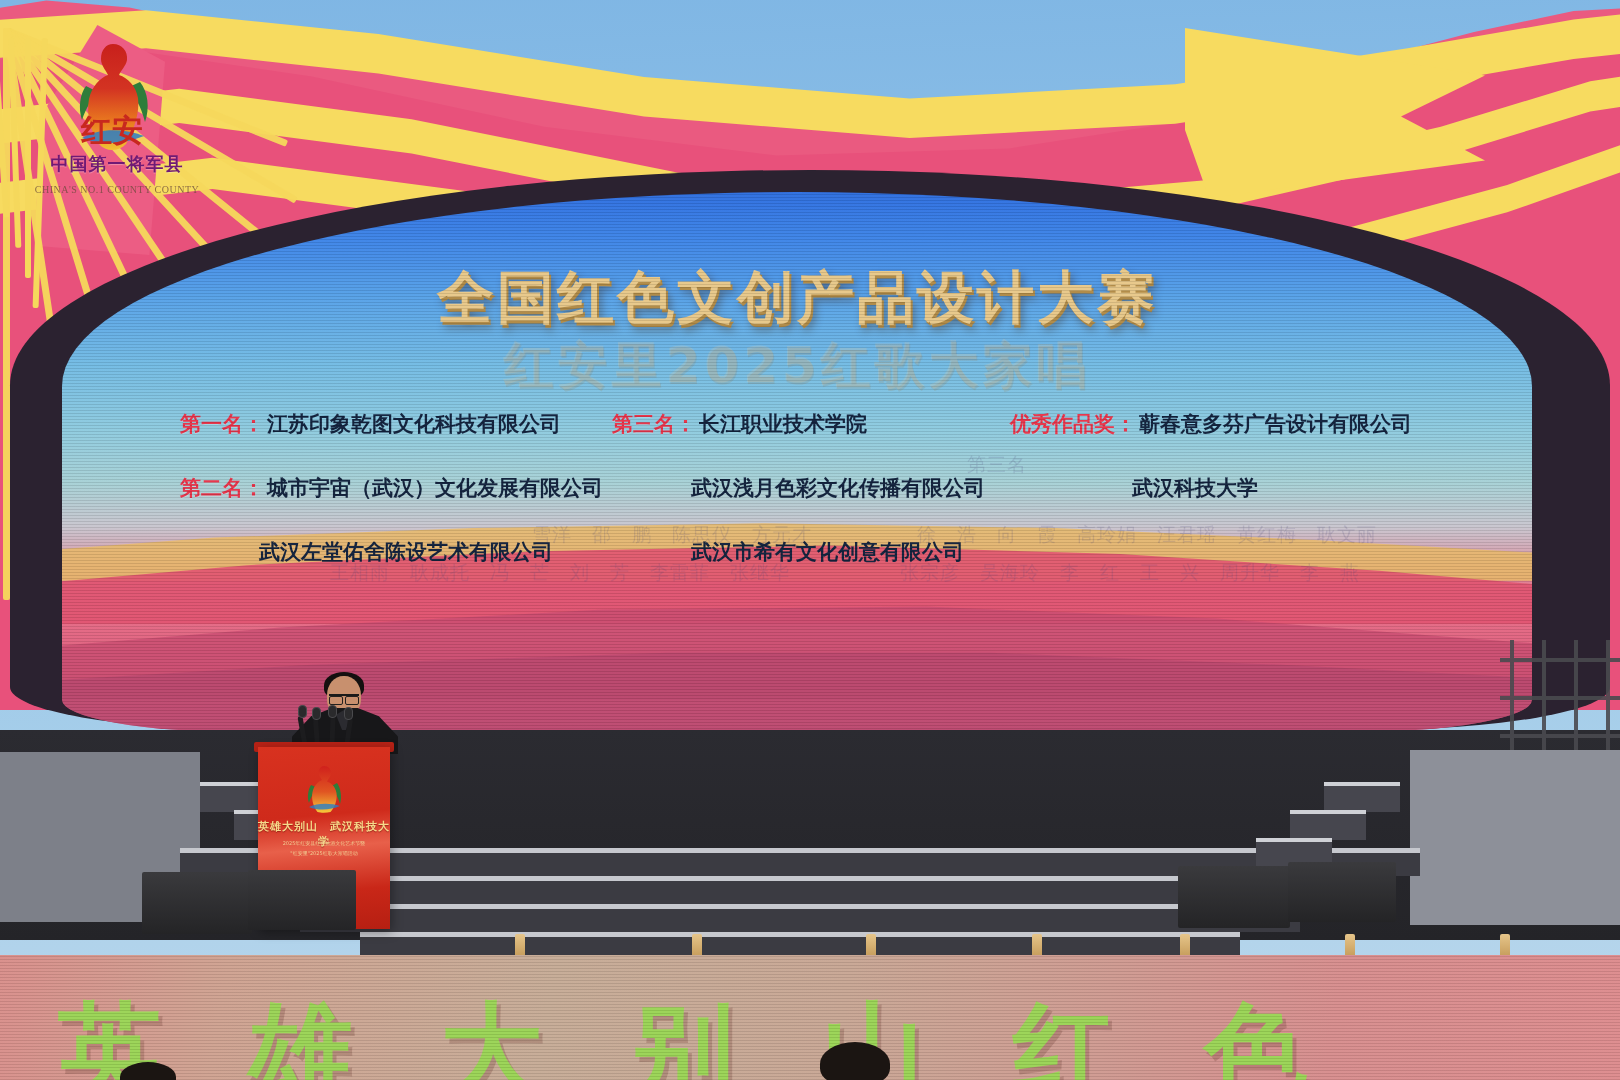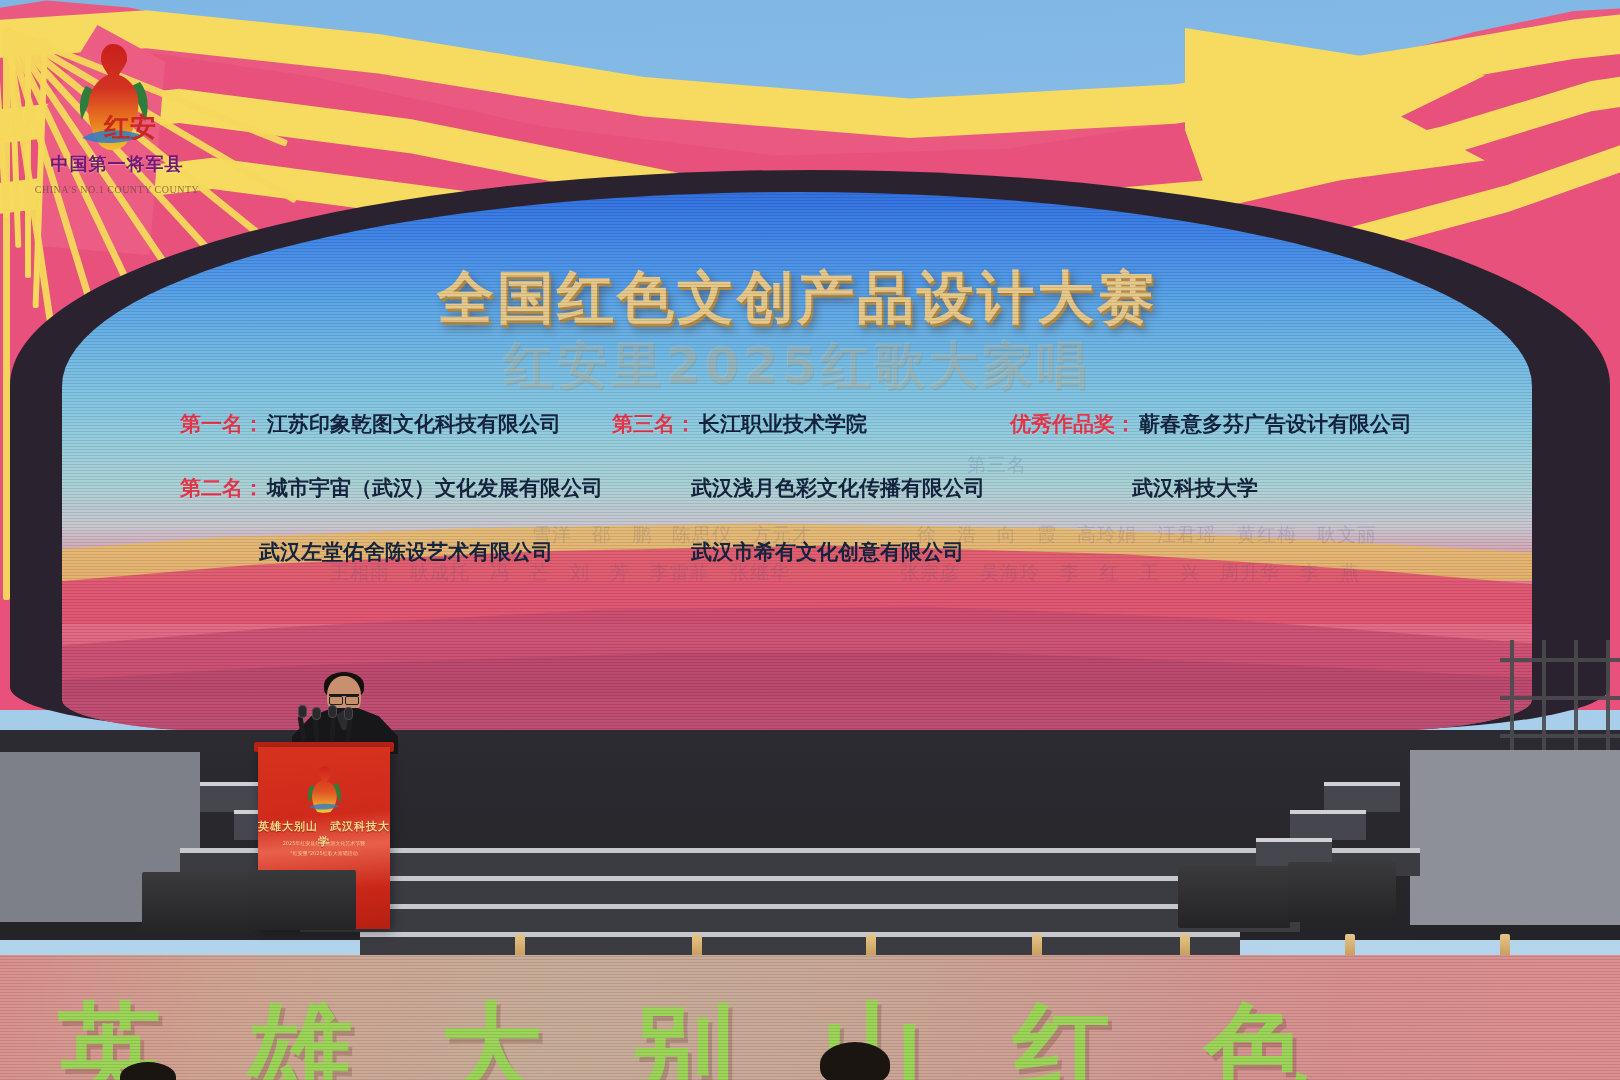--- a/index.html
+++ b/index.html
@@ -124,22 +124,22 @@
   
   .logo-wrap { position:absolute; left:22px; top:42px; width:180px; height:175px; }
   .logo-mark { position:absolute; left:50px; top:0; width:82px; height:112px; }
   .logo-cn { position:absolute; left:10px; top:110px; width:170px; text-align:center;
     font-size:18px; font-weight:bold; color:#701a75; letter-spacing:1px;
     font-family:"DejaVu Serif","Liberation Serif",serif;
     text-shadow:0 1px 1px rgba(255,255,255,.3); }
   .logo-en { position:absolute; left:10px; top:142px; width:170px; text-align:center;
     font-size:10px; color:#6b4a3a; letter-spacing:.5px; opacity:.75;
     font-family:"Liberation Serif",serif; }
-  .logo-zh-script { position:absolute; left:28px; top:68px; width:160px; text-align:center;
-    font-size:26px; font-weight:bold; color:#c8281e;
+  .logo-zh-script { position:absolute; left:10px; top:68px; width:160px; text-align:center;
+    font-size:31px; font-weight:bold; color:#c8281e;
     font-family:Liberation Mono, monospace; }
 
   
   .platform { position:absolute; left:0; top:730px; width:1620px; height:210px;
     background:linear-gradient(180deg,#2b2b31 0%,#242428 100%); }
 
   .left-grey-wall { position:absolute; left:0; top:752px; width:200px; height:170px;
     background:#7d8089; }
   .right-grey-wall { position:absolute; left:1410px; top:750px; width:210px; height:175px;
     background:#8d9099; }

